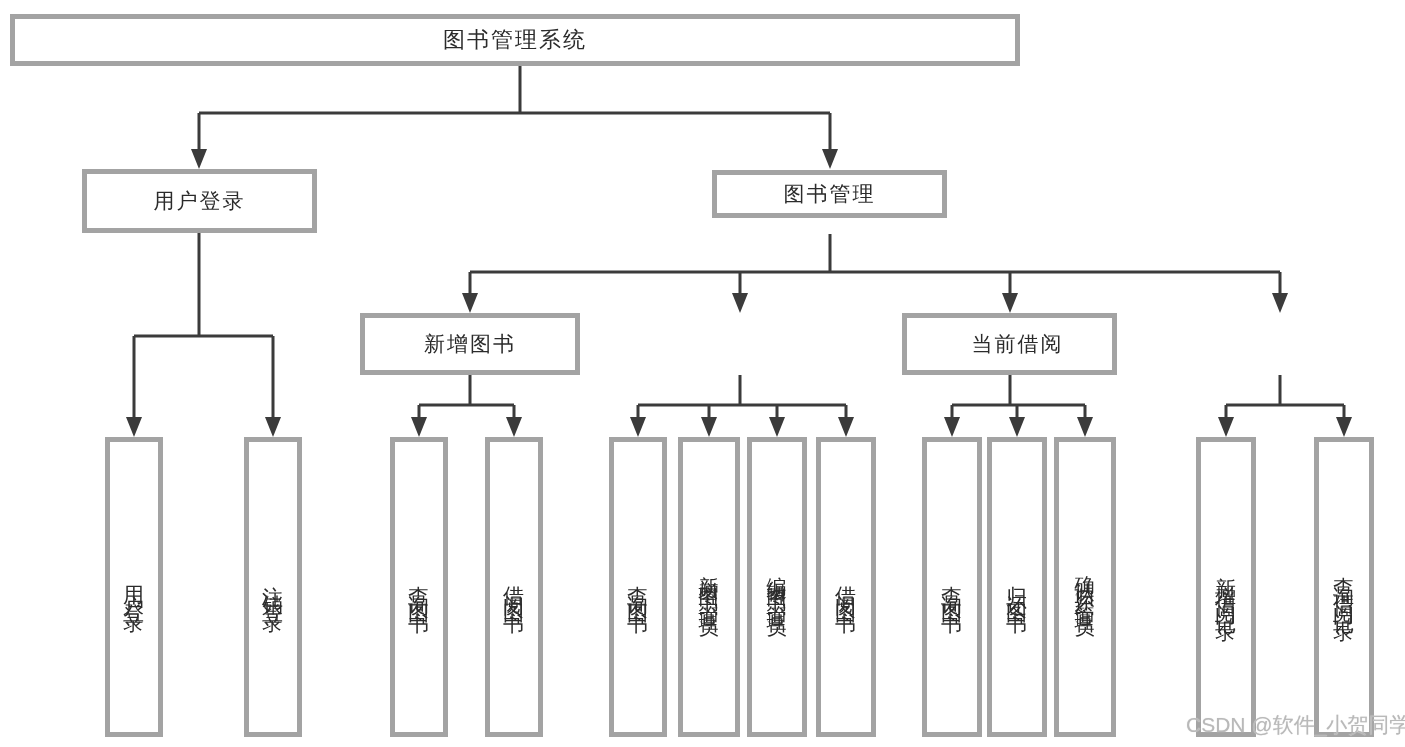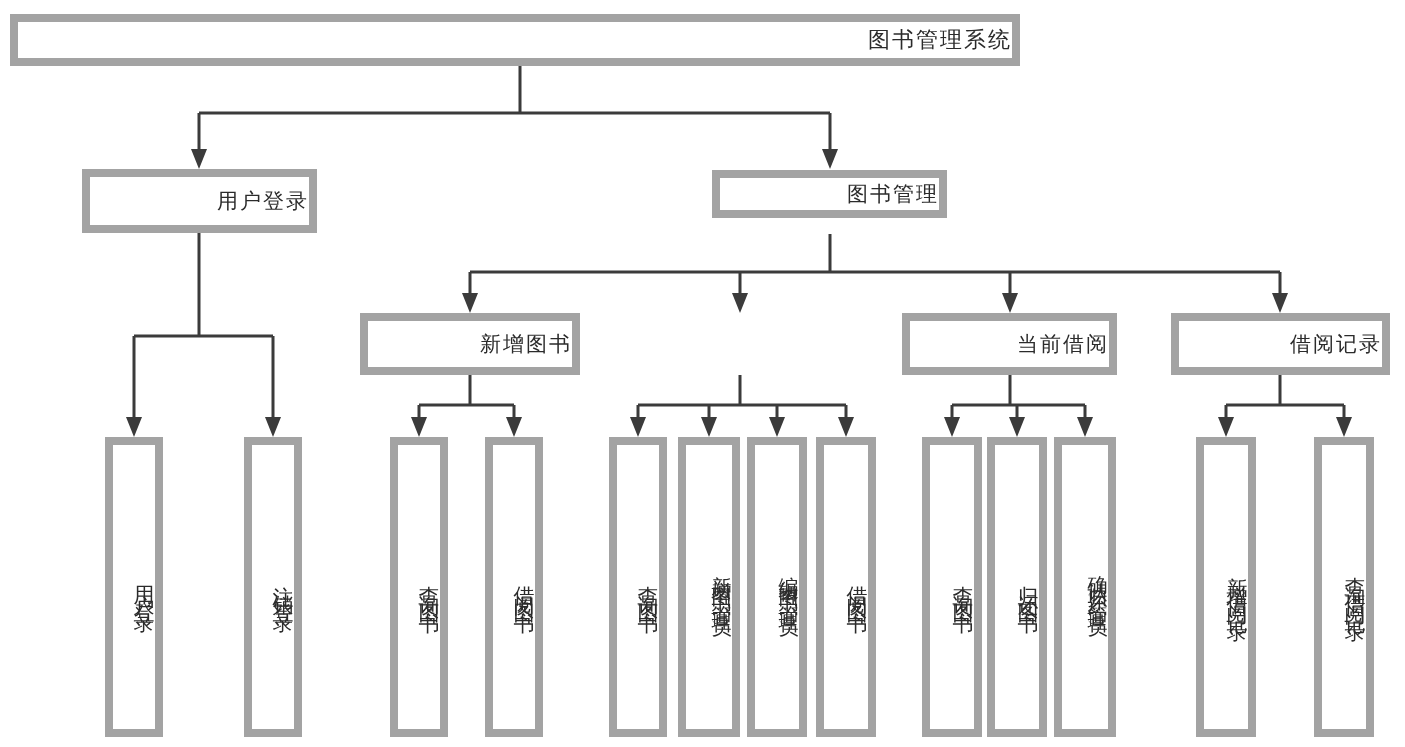--- a/index.html
+++ b/index.html
@@ -19,25 +19,25 @@
     position: absolute;
     left: 0;
     top: 0;
     width: 1405px;
     height: 747px;
     pointer-events: none;
   }
   .node {
     position: absolute;
     box-sizing: border-box;
-    border: 8px solid #a3a3a3;
+    border: 5px solid #a3a3a3;
     background: #ffffff;
     display: flex;
     align-items: center;
-    justify-content: flex-end;
+    justify-content: center;
     color: #2b2b2b;
   }
   .hnode { font-size: 21px; letter-spacing: 2px; }
   .root  { font-size: 22px; letter-spacing: 2px; }
   .leaf  { font-size: 21px; }
   .leaf .vtext {
     writing-mode: vertical-rl;
     text-orientation: mixed;
     letter-spacing: 9px;
     line-height: 1;
@@ -110,23 +110,20 @@
   <div class="node hnode" style="left:712px; top:170px; width:235px; height:48px;">
     <span>图书管理</span>
   </div>
 
   <div class="node hnode" style="left:360px; top:313px; width:220px; height:62px;">
     <span>新增图书</span>
   </div>
   <div class="node hnode" style="left:902px; top:313px; width:215px; height:62px;padding-left:16px;">
     <span>当前借阅</span>
   </div>
-  <div class="node hnode" style="left:1171px; top:313px; width:219px; height:62px;">
-    <span>借阅记录</span>
-  </div>
 
   <div class="node leaf" style="left:105px; top:437px; width:58px; height:300px;">
     <span class="vtext">用户登录</span>
   </div>
   <div class="node leaf" style="left:244px; top:437px; width:58px; height:300px;">
     <span class="vtext">注销登录</span>
   </div>
 
   <div class="node leaf" style="left:390px; top:437px; width:58px; height:300px;">
     <span class="vtext">查询图书</span>
@@ -158,14 +155,15 @@
     <span class="vtext">确认归还（管理员）</span>
   </div>
 
   <div class="node leaf" style="left:1196px; top:437px; width:60px; height:300px;">
     <span class="vtext">新增借阅记录</span>
   </div>
   <div class="node leaf" style="left:1314px; top:437px; width:60px; height:300px;">
     <span class="vtext">查询借阅记录</span>
   </div>
 
+  <div class="watermark">CSDN @软件_小贺同学</div>
 
 </div>
 
 </body></html>

